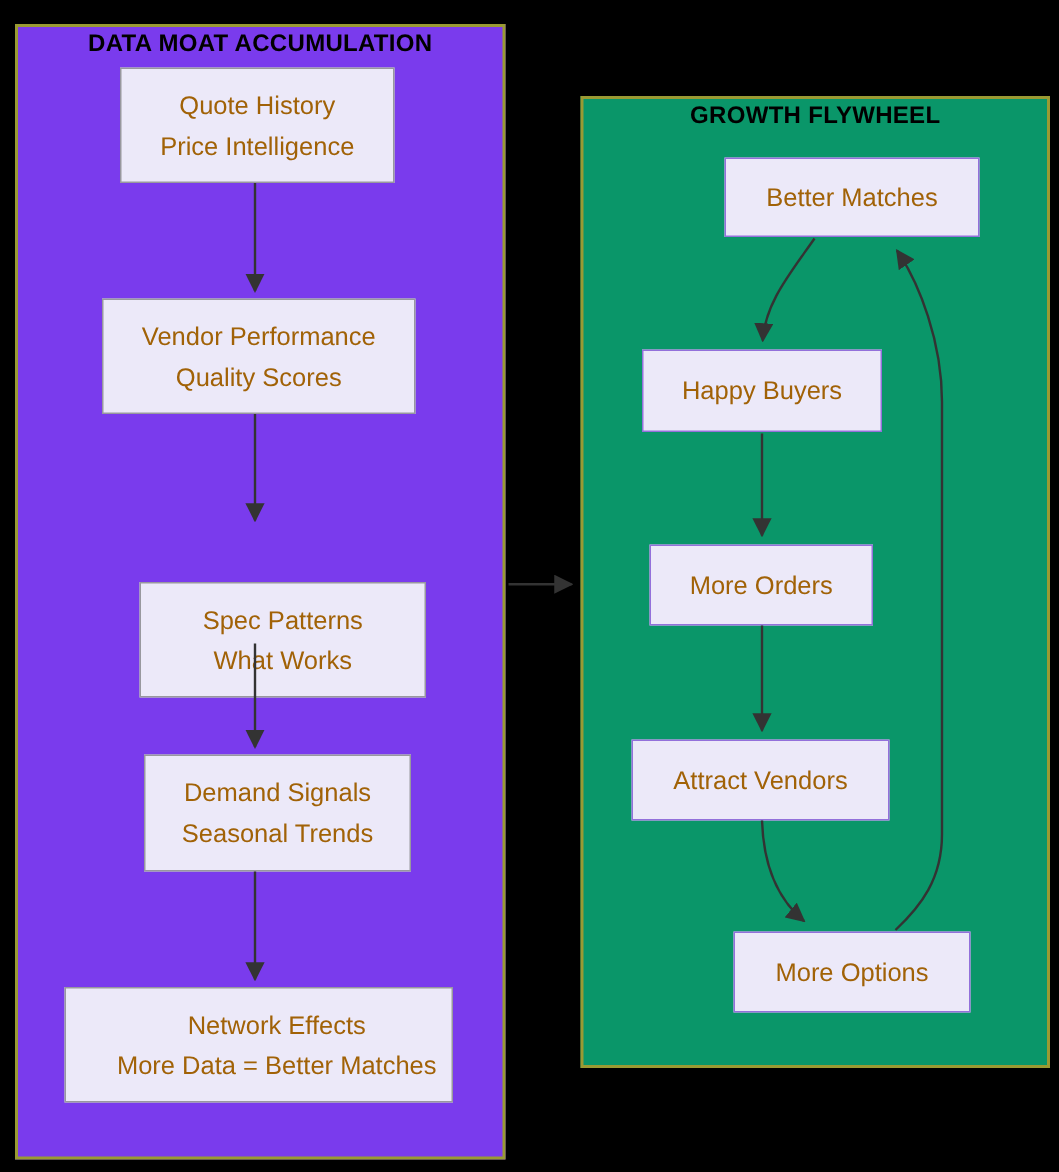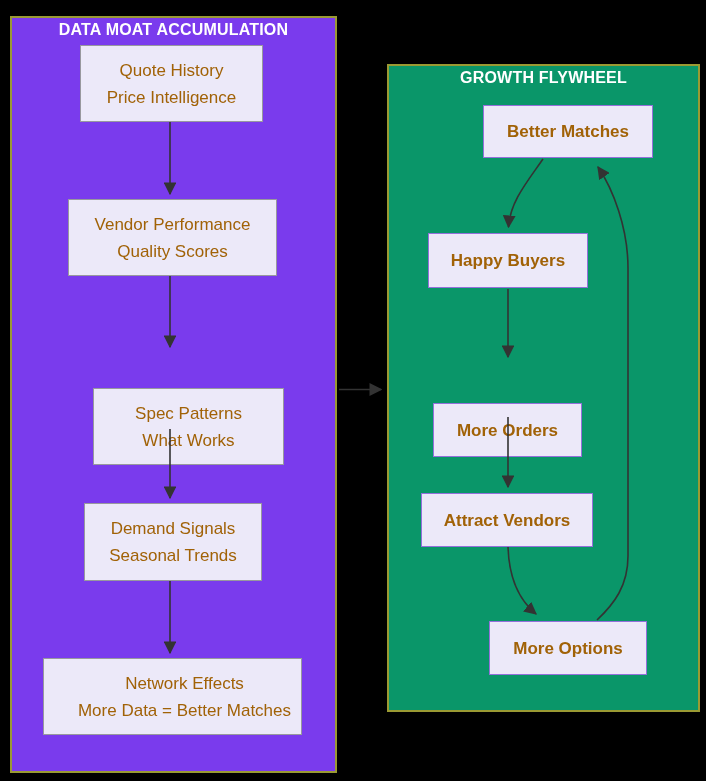--- a/index.html
+++ b/index.html
@@ -9,41 +9,41 @@
     background:#000;
     font-family:"Liberation Sans", sans-serif;
     overflow:hidden;
   }
   .panel{position:absolute;box-sizing:border-box;border:2px solid var(--panel-border,#9a9a33);}
   .panel-left{left:10px;top:16px;width:327px;height:757px;background:var(--purple,#7a3bed);}
   .panel-right{left:387px;top:64px;width:313px;height:648px;background:var(--green,#0a9669);}
   .panel-title{
     position:absolute;left:0;right:0;top:2px;
     text-align:center;
-    color:#ffffff;font-weight:bold;font-size:16px;line-height:20px;
+    color:#000000;font-weight:bold;font-size:16px;line-height:20px;
     letter-spacing:.2px;
   }
   .node{
     position:absolute;box-sizing:border-box;
     background:var(--box-fill,#ece9f9);
     display:flex;flex-direction:column;align-items:center;justify-content:center;
     color:#a16207;font-size:17px;line-height:27px;text-align:center;
   }
   .lb{border:1px solid #98989e;}
-  .rb{border:1.5px solid var(--right-box-border,#9370db);font-weight:bold;}
+  .rb{border:1.5px solid var(--right-box-border,#9370db);}
   
   .lb0{left:80px; top:45px;  width:183px;height:77px;}
   .lb1{left:68px; top:199px; width:209px;height:77px;}
   .lb2{left:93px; top:352px; width:191px;height:77px;margin-top:36px;}
-  .lb3{left:84px; top:503px; width:178px;height:78px;text-align:right;}
+  .lb3{left:96px; top:503px; width:178px;height:78px;text-align:right;}
   .lb4{left:43px; top:658px; width:259px;height:77px;padding-left:24px;}
   
   .rb0{left:483px;top:105px;width:170px;height:53px;}
   .rb1{left:428px;top:233px;width:160px;height:55px;}
-  .rb2{left:433px;top:363px;width:149px;height:54px;margin-top:40px;}
+  .rb2{left:433px;top:363px;width:149px;height:54px;}
   .rb3{left:421px;top:493px;width:172px;height:54px;}
   .rb4{left:489px;top:621px;width:158px;height:54px;justify-content:center;}
   .arrows{position:absolute;left:0;top:0;pointer-events:none;}
 </style>
 </head>
 <body>
 
 <div class="canvas">
 
   <section class="panel panel-left">

